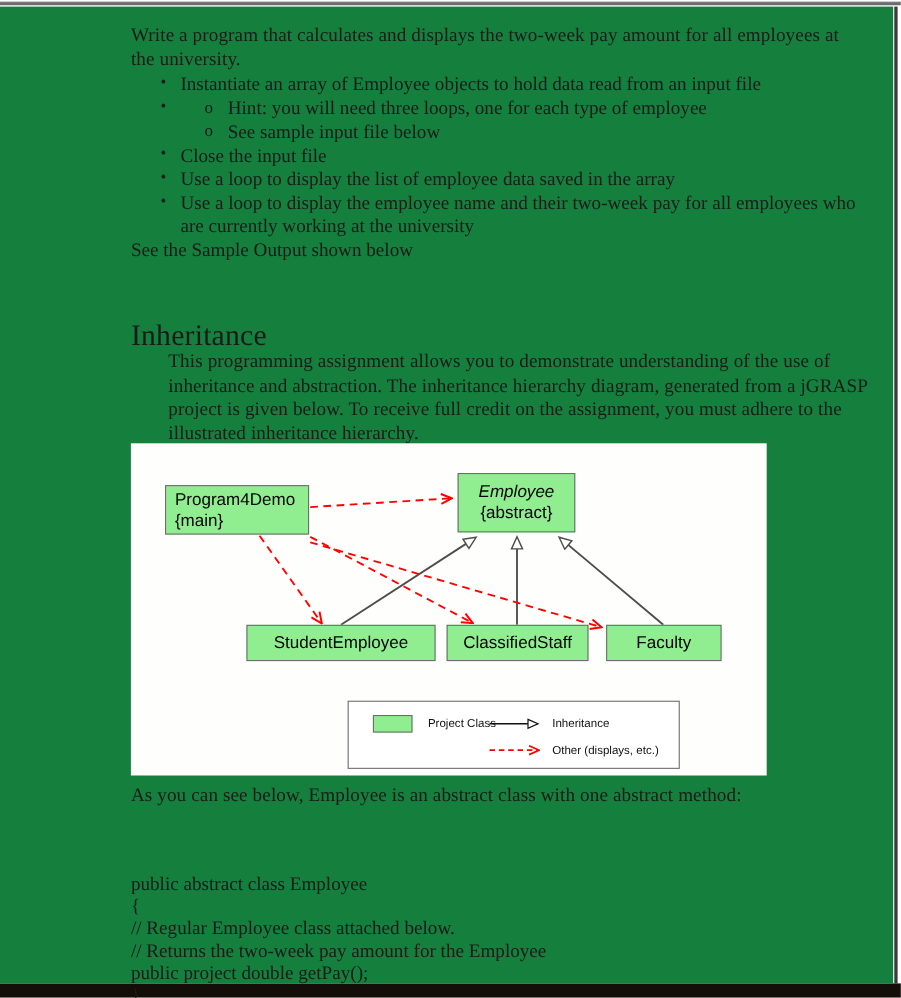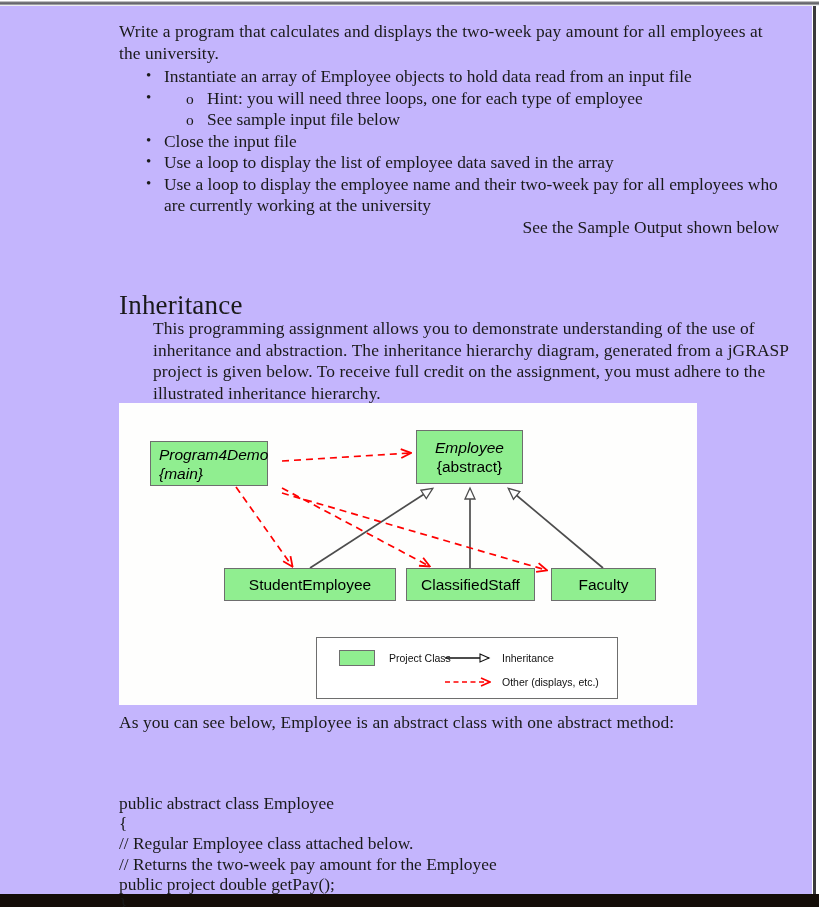--- a/index.html
+++ b/index.html
@@ -42,36 +42,36 @@
     width: 3px; height: 888px;
     background: #ffffff;
   }
 
   
   #page {
     position: absolute;
     left: 0; top: 6px;
     width: 812px;
     height: 888px;
-    background: #c4b5fd;
+    background: #15803d;
   }
   .col {
     position: absolute;
     left: 119px;
     width: 660px;
   }
 
   .para {
     font-size: 17.4px;
     line-height: 21.5px;
     margin: 0;
     letter-spacing: .1px;
   }
   .intro { top: 15px; }
-  .tail-line { font-size: 17.4px; line-height: 21.5px; text-align: right; }
+  .tail-line { font-size: 17.4px; line-height: 21.5px; }
 
   ul.bul, ul.sub {
     list-style: none;
     margin: 0;
     padding: 0;
   }
   ul.bul > li {
     position: relative;
     padding-left: 45px;
     font-size: 17.4px;
@@ -250,21 +250,21 @@
       </g>
 
       <g stroke="#ff0000" stroke-width="1.7" fill="none" stroke-dasharray="7,5" marker-end="url(#red-open)">
         <line x1="163" y1="58" x2="291" y2="50"></line>
         <line x1="117" y1="84" x2="173" y2="163"></line>
         <line x1="163" y1="85" x2="310" y2="163"></line>
         <line x1="163" y1="90" x2="427" y2="167"></line>
       </g>
     </svg>
 
-    <div class="uml-box left-align" style="left:31px;  top:38px;  width:118px; height:45px;font-style:italic;">
+    <div class="uml-box left-align" style="left:31px;  top:38px;  width:131px; height:45px;">
       <span>Program4Demo</span>
       <span>{main}</span>
     </div>
 
     <div class="uml-box" style="left:297px; top:27px;  width:107px; height:54px;">
       <span class="ital">Employee</span>
       <span>{abstract}</span>
     </div>
 
     <div class="uml-box" style="left:105px; top:165px; width:172px; height:33px;">

